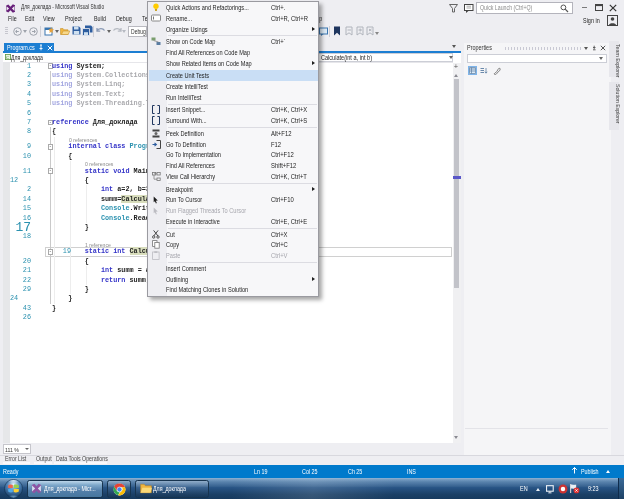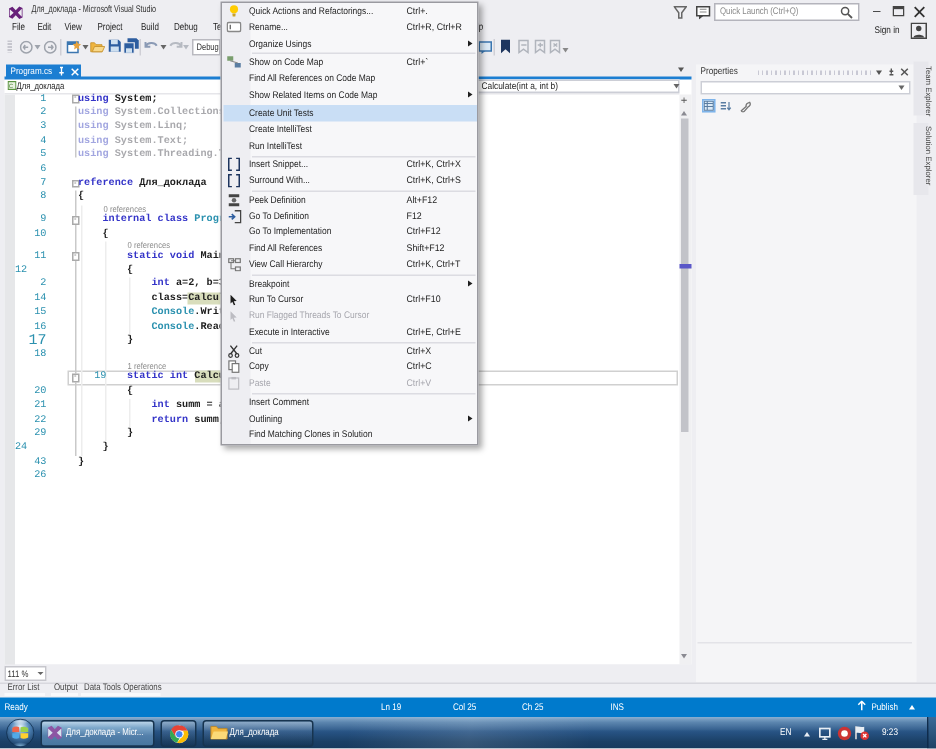--- a/index.html
+++ b/index.html
@@ -170,26 +170,26 @@
 <div class="abs mono" style="left:52px;top:151.70px;font-size:6.8px;line-height:9.4px;font-weight:bold;white-space:pre;"><span style="color:#1e1e1e;">&nbsp;&nbsp;&nbsp;&nbsp;</span><span style="color:#1e1e1e;">{</span></div>
 <div class="t" style="left:84.5px;top:161.25000000000006px;font-size:5.8px;color:#8a8a8a;transform:scaleX(0.88);">0 references</div>
 <div class="abs mono" style="left:10px;top:166.60px;width:21px;text-align:right;font-size:6.8px;line-height:9.4px;color:#2b91af;">11</div>
 <div class="abs" style="left:47.5px;top:168.40px;width:5.5px;height:5.5px;background:#fff;border:1px solid #aaa;font-size:5px;line-height:3.5px;text-align:center;color:#555;">-</div>
 <div class="abs mono" style="left:52px;top:166.60px;font-size:6.8px;line-height:9.4px;font-weight:bold;white-space:pre;"><span style="color:#1e1e1e;">&nbsp;&nbsp;&nbsp;&nbsp;&nbsp;&nbsp;&nbsp;&nbsp;</span><span style="color:#3434c8;">static&nbsp;void</span><span style="color:#1e1e1e;">&nbsp;</span><span style="color:#1e1e1e;">Main(</span><span style="color:#3434c8;">string</span><span style="color:#1e1e1e;">[]&nbsp;args)</span></div>
 <div class="abs mono" style="left:10px;top:176.00px;width:21px;font-size:6.8px;line-height:9.4px;color:#2b91af;font-family:Liberation Mono, monospace;">12</div>
 <div class="abs mono" style="left:52px;top:176.00px;font-size:6.8px;line-height:9.4px;font-weight:bold;white-space:pre;"><span style="color:#1e1e1e;">&nbsp;&nbsp;&nbsp;&nbsp;&nbsp;&nbsp;&nbsp;&nbsp;</span><span style="color:#1e1e1e;">{</span></div>
 <div class="abs mono" style="left:10px;top:185.40px;width:21px;text-align:right;font-size:6.8px;line-height:9.4px;color:#2b91af;">2</div>
 <div class="abs mono" style="left:52px;top:185.40px;font-size:6.8px;line-height:9.4px;font-weight:bold;white-space:pre;"><span style="color:#1e1e1e;">&nbsp;&nbsp;&nbsp;&nbsp;&nbsp;&nbsp;&nbsp;&nbsp;&nbsp;&nbsp;&nbsp;&nbsp;</span><span style="color:#3434c8;">int</span><span style="color:#1e1e1e;">&nbsp;a=2,&nbsp;b=3,&nbsp;summ;</span></div>
 <div class="abs mono" style="left:10px;top:194.80px;width:21px;text-align:right;font-size:6.8px;line-height:9.4px;color:#2b91af;">14</div>
-<div class="abs mono" style="left:52px;top:194.80px;font-size:6.8px;line-height:9.4px;font-weight:bold;white-space:pre;"><span style="color:#1e1e1e;">&nbsp;&nbsp;&nbsp;&nbsp;&nbsp;&nbsp;&nbsp;&nbsp;&nbsp;&nbsp;&nbsp;&nbsp;</span><span style="color:#1e1e1e;">class=</span><span style="background:#d8ddbc;color:#1e1e1e;">Calculate</span><span style="color:#1e1e1e;">(a,&nbsp;b);</span></div>
+<div class="abs mono" style="left:52px;top:194.80px;font-size:6.8px;line-height:9.4px;font-weight:bold;white-space:pre;"><span style="color:#1e1e1e;">&nbsp;&nbsp;&nbsp;&nbsp;&nbsp;&nbsp;&nbsp;&nbsp;&nbsp;&nbsp;&nbsp;&nbsp;</span><span style="color:#1e1e1e;">summ=</span><span style="background:#d8ddbc;color:#1e1e1e;">Calculate</span><span style="color:#1e1e1e;">(a,&nbsp;b);</span></div>
 <div class="abs mono" style="left:10px;top:204.20px;width:21px;text-align:right;font-size:6.8px;line-height:9.4px;color:#2b91af;">15</div>
 <div class="abs mono" style="left:52px;top:204.20px;font-size:6.8px;line-height:9.4px;font-weight:bold;white-space:pre;"><span style="color:#1e1e1e;">&nbsp;&nbsp;&nbsp;&nbsp;&nbsp;&nbsp;&nbsp;&nbsp;&nbsp;&nbsp;&nbsp;&nbsp;</span><span style="color:#2b91af;">Console</span><span style="color:#1e1e1e;">.WriteLine(summ);</span></div>
 <div class="abs mono" style="left:10px;top:213.60px;width:21px;text-align:right;font-size:6.8px;line-height:9.4px;color:#2b91af;">16</div>
 <div class="abs mono" style="left:52px;top:213.60px;font-size:6.8px;line-height:9.4px;font-weight:bold;white-space:pre;"><span style="color:#1e1e1e;">&nbsp;&nbsp;&nbsp;&nbsp;&nbsp;&nbsp;&nbsp;&nbsp;&nbsp;&nbsp;&nbsp;&nbsp;</span><span style="color:#2b91af;">Console</span><span style="color:#1e1e1e;">.ReadKey();</span></div>
-<div class="abs mono" style="left:10px;top:223.00px;width:21px;text-align:right;font-size:10px;line-height:9.4px;color:#2b91af;">17</div>
+<div class="abs mono" style="left:10px;top:223.00px;width:21px;text-align:right;font-size:13px;line-height:9.4px;color:#2b91af;">17</div>
 <div class="abs mono" style="left:52px;top:223.00px;font-size:6.8px;line-height:9.4px;font-weight:bold;white-space:pre;"><span style="color:#1e1e1e;">&nbsp;&nbsp;&nbsp;&nbsp;&nbsp;&nbsp;&nbsp;&nbsp;</span><span style="color:#1e1e1e;">}</span></div>
 <div class="abs mono" style="left:10px;top:232.40px;width:21px;text-align:right;font-size:6.8px;line-height:9.4px;color:#2b91af;">18</div>
 <div class="t" style="left:84.5px;top:241.9500000000001px;font-size:5.8px;color:#8a8a8a;transform:scaleX(0.88);">1 reference</div>
 <div class="abs mono" style="left:10px;top:247.30px;width:21px;text-align:right;font-size:6.8px;line-height:9.4px;color:#2b91af;margin-left:40px;">19</div>
 <div class="abs" style="left:47.5px;top:249.10px;width:5.5px;height:5.5px;background:#fff;border:1px solid #aaa;font-size:5px;line-height:3.5px;text-align:center;color:#555;">-</div>
 <div class="abs mono" style="left:52px;top:247.30px;font-size:6.8px;line-height:9.4px;font-weight:bold;white-space:pre;"><span style="color:#1e1e1e;">&nbsp;&nbsp;&nbsp;&nbsp;&nbsp;&nbsp;&nbsp;&nbsp;</span><span style="color:#3434c8;">static&nbsp;int</span><span style="color:#1e1e1e;">&nbsp;</span><span style="background:#d8ddbc;color:#1e1e1e;">Calculate</span><span style="color:#1e1e1e;">(</span><span style="color:#3434c8;">int</span><span style="color:#1e1e1e;">&nbsp;a,&nbsp;</span><span style="color:#3434c8;">int</span><span style="color:#1e1e1e;">&nbsp;b)</span></div>
 <div class="abs mono" style="left:10px;top:256.70px;width:21px;text-align:right;font-size:6.8px;line-height:9.4px;color:#2b91af;">20</div>
 <div class="abs mono" style="left:52px;top:256.70px;font-size:6.8px;line-height:9.4px;font-weight:bold;white-space:pre;"><span style="color:#1e1e1e;">&nbsp;&nbsp;&nbsp;&nbsp;&nbsp;&nbsp;&nbsp;&nbsp;</span><span style="color:#1e1e1e;">{</span></div>
 <div class="abs mono" style="left:10px;top:266.10px;width:21px;text-align:right;font-size:6.8px;line-height:9.4px;color:#2b91af;">21</div>
 <div class="abs mono" style="left:52px;top:266.10px;font-size:6.8px;line-height:9.4px;font-weight:bold;white-space:pre;"><span style="color:#1e1e1e;">&nbsp;&nbsp;&nbsp;&nbsp;&nbsp;&nbsp;&nbsp;&nbsp;&nbsp;&nbsp;&nbsp;&nbsp;</span><span style="color:#3434c8;">int</span><span style="color:#1e1e1e;">&nbsp;summ&nbsp;=&nbsp;a&nbsp;+&nbsp;b;</span></div>

